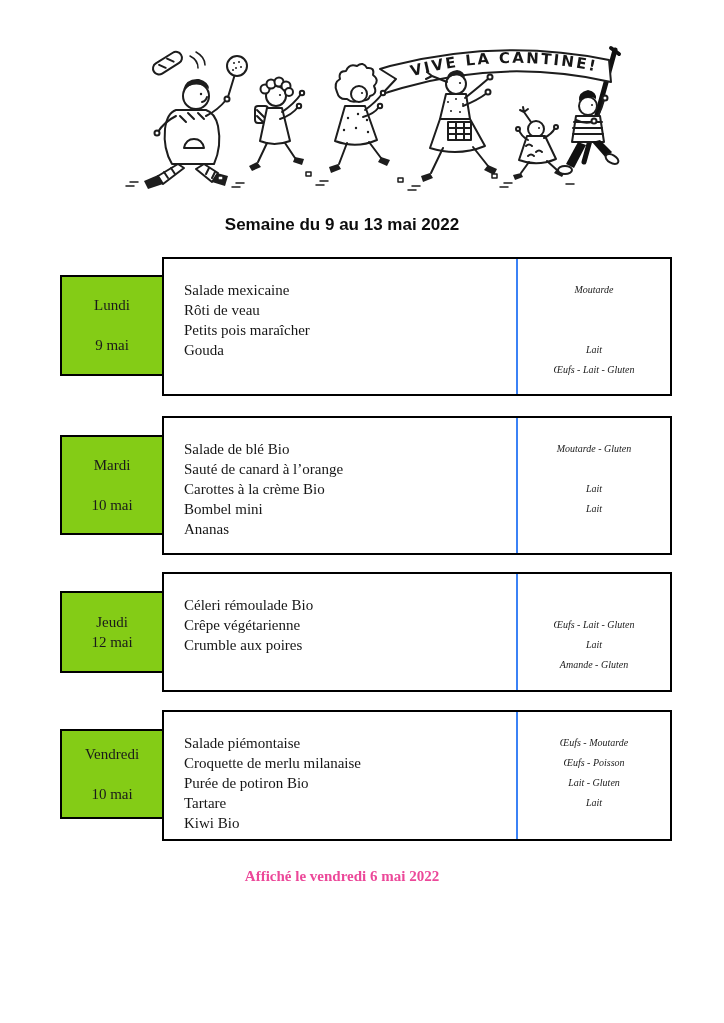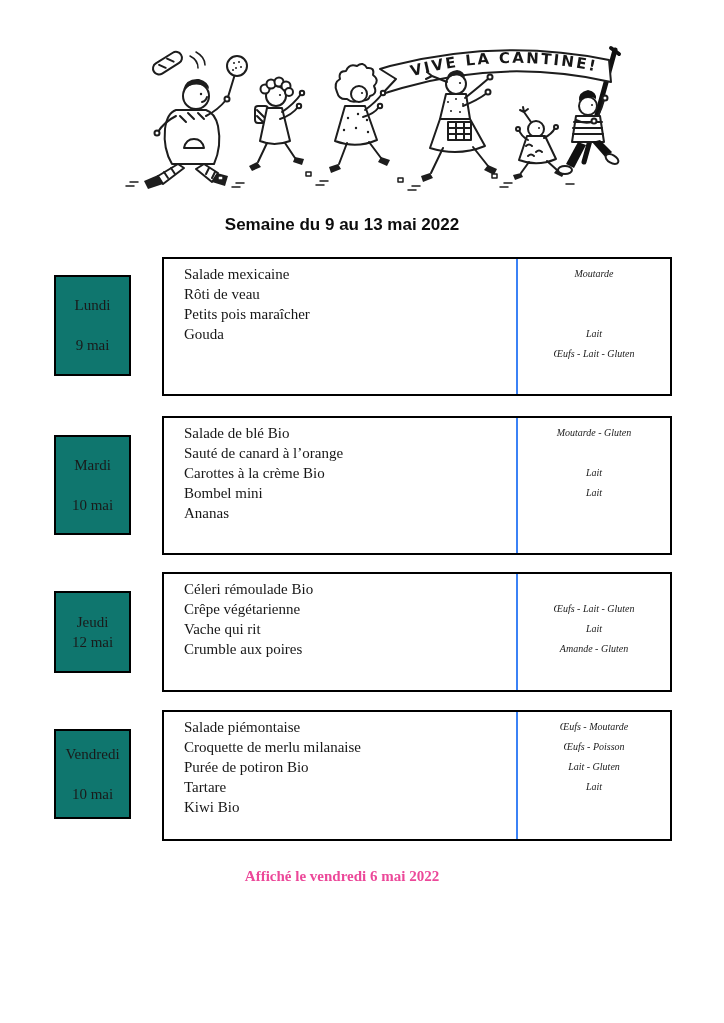--- a/index.html
+++ b/index.html
@@ -36,35 +36,35 @@
   }
   .posted-note{
     position:absolute;top:868px;left:0;width:684px;
     text-align:center;
     font-family:"Liberation Serif", serif;
     font-weight:bold;font-size:15px;color:#ec4899;
   }
 
   
   .day-box{
-    position:absolute;left:54px;width:77px;
+    position:absolute;left:60px;width:104px;
     border:2px solid #000;box-sizing:border-box;
     display:flex;flex-direction:column;align-items:center;justify-content:center;
     font-size:15px;text-align:center;color:#1a1a1a;
-    background:#0f766e;
+    background:#84cc16;
   }
   .day-box .day-name{margin-bottom:23px;}
   .day-box.compact .day-name{margin-bottom:3px;}
 
   .menu-box{
     position:absolute;left:162px;width:510px;
     border:2px solid #000;box-sizing:border-box;
     display:flex;align-items:stretch;background:#fff;
   }
-  .menu-col{padding-top:5px;box-sizing:border-box;}
+  .menu-col{padding-top:21px;box-sizing:border-box;}
   .dish-col{flex:1;padding-left:20px;}
   .allergen-col{width:154px;border-left:2px solid #3b82f6;text-align:center;}
   .row{height:20px;line-height:20px;white-space:nowrap;}
   .dish-row{font-size:15px;color:#161616;}
   .allergen-row{font-size:10px;font-style:italic;color:#222;}
 
   
   .b1 .day-box{top:275px;height:101px;}
   .b1 .menu-box{top:257px;height:139px;}
   .b2 .day-box{top:435px;height:100px;}
@@ -300,21 +300,20 @@
 
   <div class="day-block b3">
     <div class="day-box compact">
       <div class="day-name">Jeudi</div>
       <div class="day-date">12 mai</div>
     </div>
     <div class="menu-box">
       <div class="menu-col dish-col">
           <div class="row dish-row">Céleri rémoulade Bio</div>
           <div class="row dish-row">Crêpe végétarienne</div>
-          <div class="row dish-row">Vache qui rit</div>
           <div class="row dish-row">Crumble aux poires</div>
         </div>
       <div class="menu-col allergen-col">
           <div class="row allergen-row">&nbsp;</div>
           <div class="row allergen-row">Œufs - Lait - Gluten</div>
           <div class="row allergen-row">Lait</div>
           <div class="row allergen-row">Amande - Gluten</div>
         </div>
     </div>
   </div>

